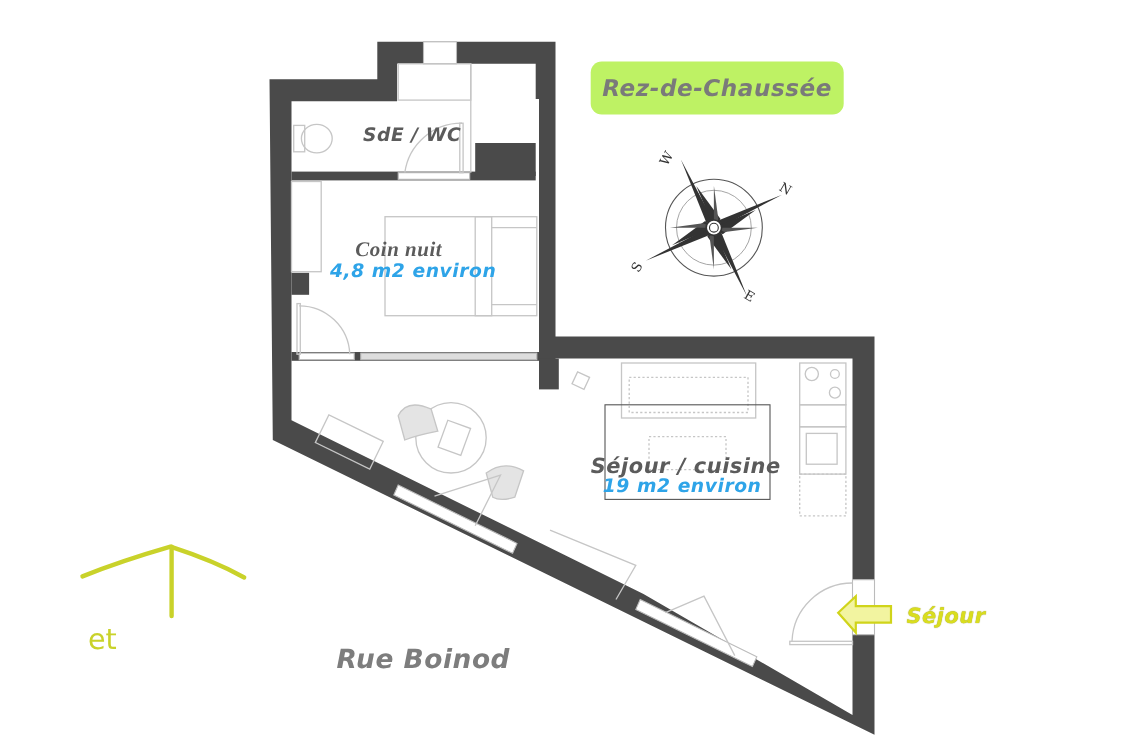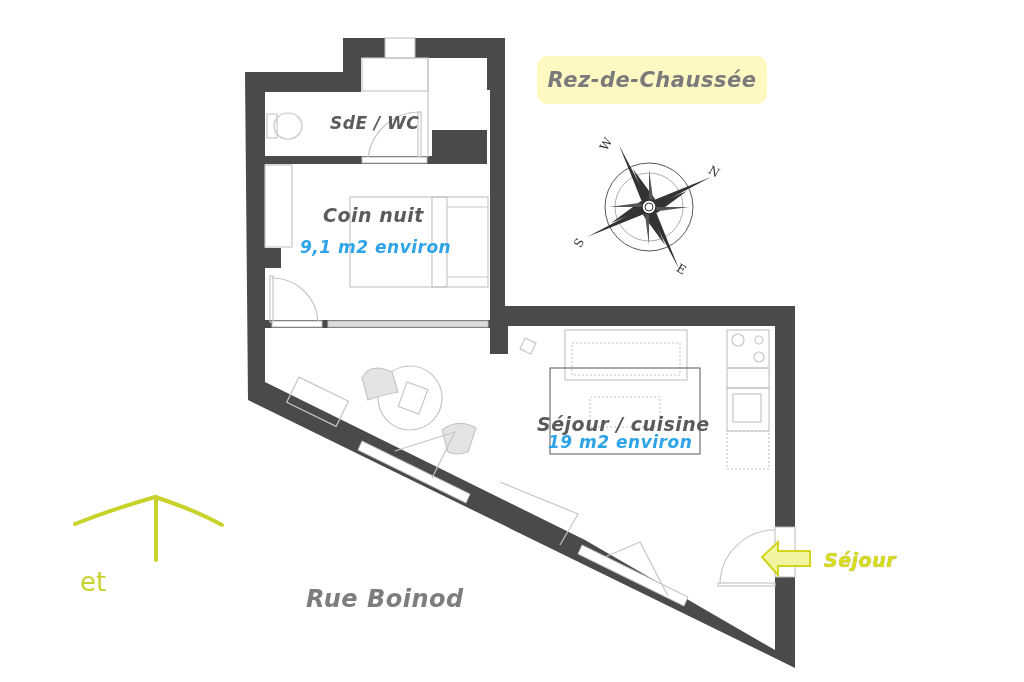--- a/index.html
+++ b/index.html
@@ -1,20 +1,20 @@
 <!DOCTYPE html>
 <html><head>
 <meta charset="utf-8">
 <style>
   html,body{margin:0;padding:0;background:#ffffff;}
   body{width:1024px;height:682px;position:relative;overflow:hidden;font-family:"DejaVu Sans",sans-serif;}
   .abs{position:absolute;}
   #plan{position:absolute;left:0;top:0;width:1024px;height:682px;}
   .label{position:absolute;font-family:"DejaVu Sans",sans-serif;font-weight:bold;font-style:italic;white-space:nowrap;letter-spacing:0.5px;}
-  .title-badge{left:537px;top:56px;width:230px;height:48px;background:#fef9c3;border-radius:10px;color:#7a7a7a;font-size:21px;display:flex;align-items:center;justify-content:center;}
+  .title-badge{left:537px;top:56px;width:230px;height:48px;background:#bef264;border-radius:10px;color:#7a7a7a;font-size:21px;display:flex;align-items:center;justify-content:center;}
   .room-name{color:#5b5b5b;font-size:19px;}
   .room-area{color:#2ea4e8;font-size:17px;}
   .street{color:#7d7d7d;font-size:24px;left:306px;top:585px;}
   .entree{color:#d9dd1f;font-size:19px;left:824px;top:549px;text-shadow:0 0 1px #8a8c10;}
   .logo-text{position:absolute;color:#c9d22a;font-family:"DejaVu Sans",sans-serif;font-weight:normal;white-space:nowrap;}
 </style>
 </head>
 <body>
 
 <svg id="plan" viewBox="0 0 1024 682" xmlns="http://www.w3.org/2000/svg">
@@ -128,22 +128,22 @@
   <g fill="none" stroke="#c9d22a" stroke-width="4" stroke-linecap="round">
     <path d="M75 524 Q 110 510 155 497 Q 195 510 222 525"></path>
     <line x1="156" y1="497" x2="156" y2="560"></line>
   </g>
 </svg>
 
 <div class="label title-badge">Rez-de-Chaussée</div>
 
 <div class="label room-name" style="left:330px;top:113px;font-size:17px;">SdE / WC</div>
 
-<div class="label room-name" style="left:323px;top:204px;">Coin nuit</div>
-<div class="label room-area" style="left:300px;top:237px;">9,1 m2 environ</div>
+<div class="label room-name" style="left:323px;top:217px;font-family:Liberation Serif, serif;">Coin nuit</div>
+<div class="label room-area" style="left:300px;top:237px;">4,8 m2 environ</div>
 
 <div class="label room-name" style="left:537px;top:413px;">Séjour / cuisine</div>
 <div class="label room-area" style="left:548px;top:432px;">19 m2 environ</div>
 
 <div class="label street">Rue Boinod</div>
 
 <div class="label entree">Séjour</div>
 
 <div class="abs" style="left:72px;top:495px;width:160px;height:120px;">
   <span class="logo-text" style="left:8px;top:72px;font-size:26px;">et</span>

